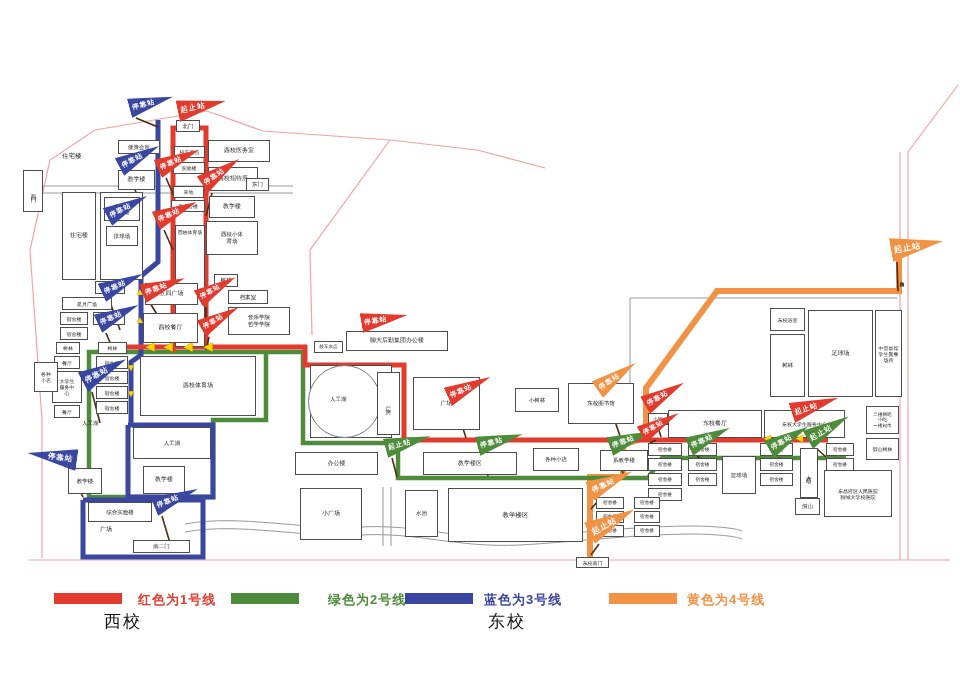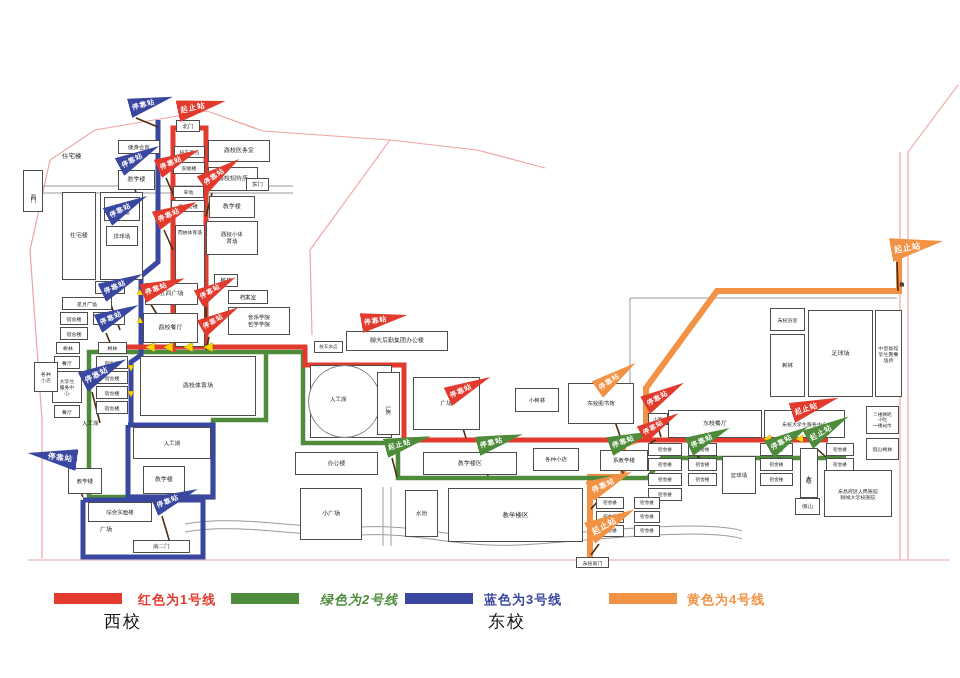--- a/index.html
+++ b/index.html
@@ -294,21 +294,21 @@
         <span class="tx">停靠站</span>
       </div>
       <div class="flag r" style="left: 595px; top: 520px; width: 48px; height: 24px; background: rgb(242, 146, 69); font-size: 8.16px; transform: rotate(-28deg); transform-origin: 0px 100%;">
         <span class="tx">起止站</span>
       </div>
     </div>
   <div id="legend">
     <div class="leg-bar" style="left: 54px; background: rgb(226, 59, 46);"></div>
     <span class="leg-txt" style="left: 138px; color: rgb(226, 59, 46);">红色为1号线</span>
     <div class="leg-bar" style="left: 231px; background: rgb(78, 140, 60);"></div>
-    <span class="leg-txt" style="left: 320px; color: rgb(78, 140, 60); font-style: italic;">绿色为2号线</span>
+    <span class="leg-txt" style="left: 328px; color: rgb(78, 140, 60);">绿色为2号线</span>
     <div class="leg-bar" style="left: 405px; background: rgb(58, 71, 160);"></div>
     <span class="leg-txt" style="left: 484px; color: rgb(58, 71, 160);">蓝色为3号线</span>
     <div class="leg-bar" style="left: 609px; background: rgb(242, 146, 69);"></div>
     <span class="leg-txt" style="left: 687px; color: rgb(242, 146, 69);">黄色为4号线</span>
     <span class="campus-lbl" style="left: 104px;">西校</span>
     <span class="campus-lbl" style="left: 488px;">东校</span>
   </div>
 </div>
 
 </body></html>

